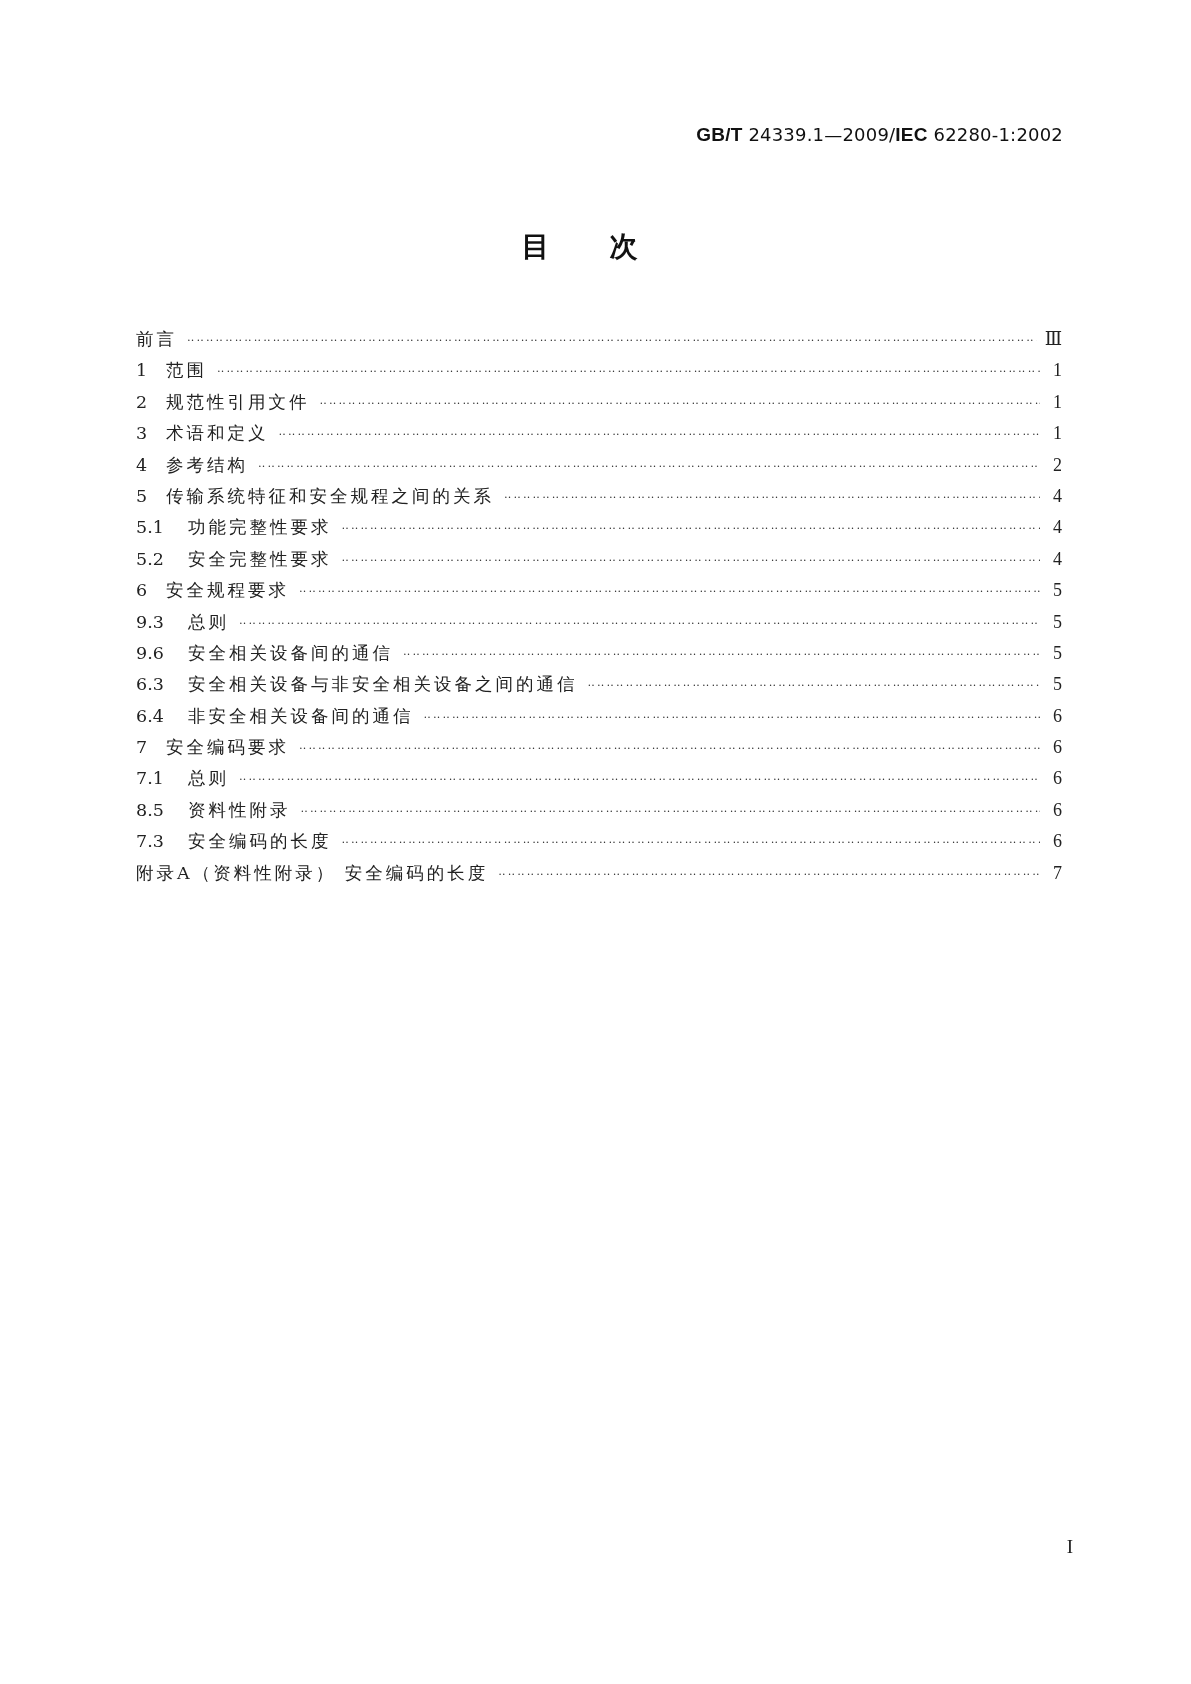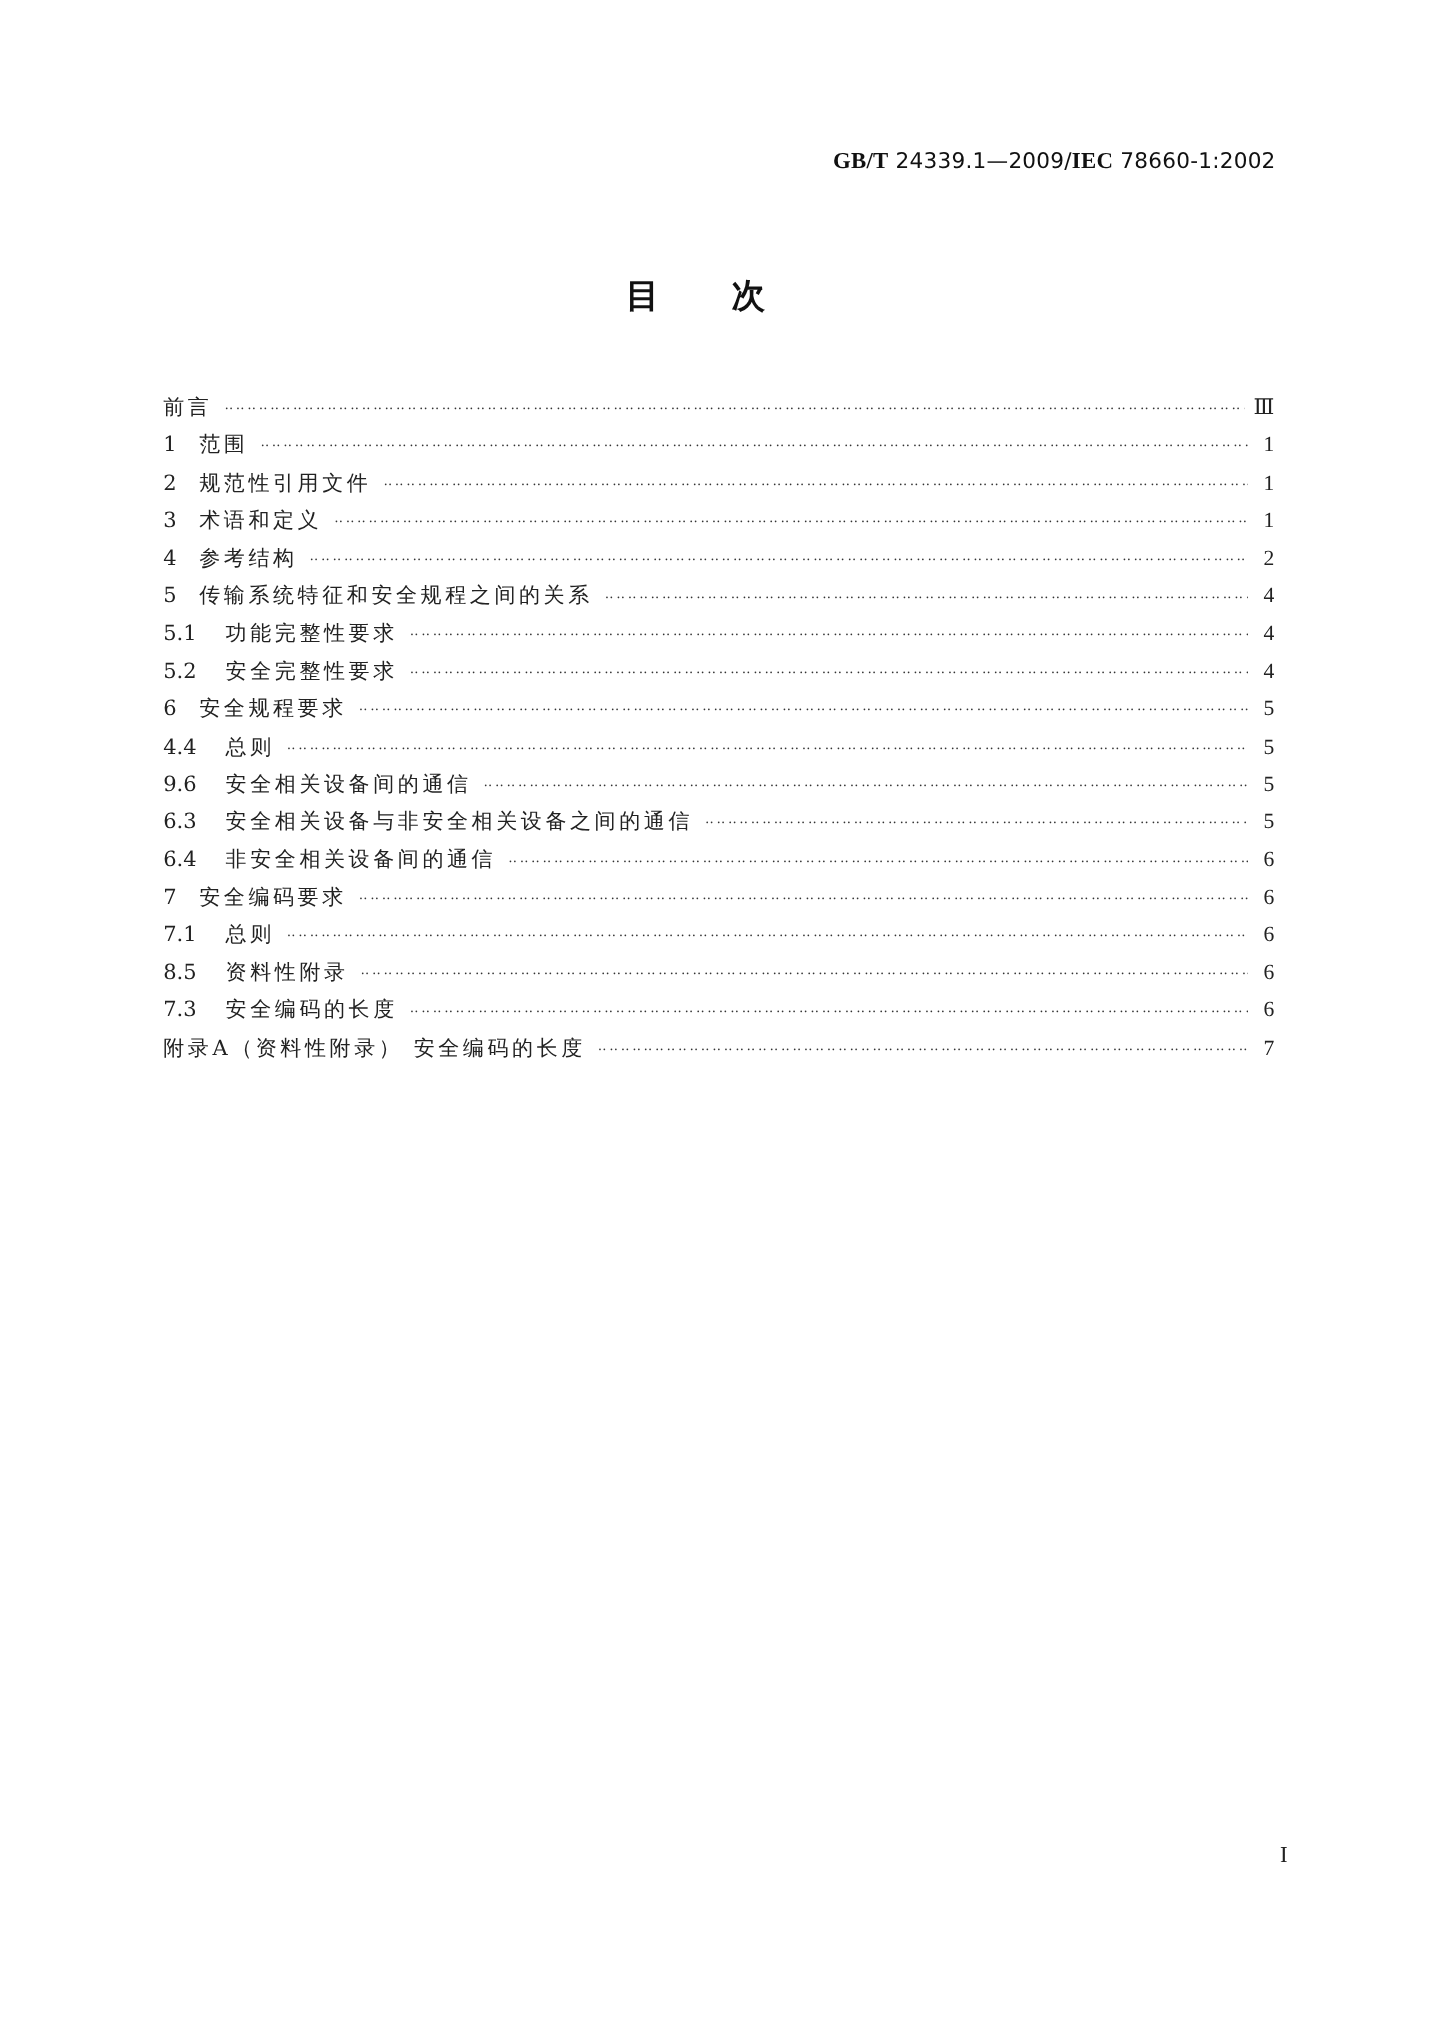--- a/index.html
+++ b/index.html
@@ -18,21 +18,21 @@
     .std-code {
       position: absolute;
       top: 124px;
       right: 128px;
       font-size: 18px;
       letter-spacing: 0.2px;
       white-space: nowrap;
       color: #111;
     }
     .std-code .bold {
-      font-family: Liberation Serif, serif;
+      font-family: Liberation Sans, sans-serif;
       font-weight: bold;
       font-size: 19px;
     }
     .std-code .plain {
       font-family: "DejaVu Sans", "Liberation Sans", sans-serif;
       font-size: 18px;
     }
     .toc-title {
       position: absolute;
       top: 228px;
@@ -102,21 +102,21 @@
       font-size: 19px;
       color: #222;
     }
   </style>
 </head>
 <body>
 
 <div class="std-code">
   <span class="bold">GB/T</span>
   <span class="plain">24339.1—2009/</span><span class="bold">IEC</span>
-  <span class="plain">78660-1:2002</span>
+  <span class="plain">62280-1:2002</span>
 </div>
 
 <div class="toc-title">目次</div>
 
 <div class="toc" id="toc">
     <div class="toc-row">
       <span class="label">前言</span>
       <span class="dots"></span>
       <span class="page">Ⅲ</span>
     </div>
@@ -162,21 +162,21 @@
       <span class="dots"></span>
       <span class="page">4</span>
     </div>
     <div class="toc-row">
       <span class="num lvl1">6</span>
       <span class="label">安全规程要求</span>
       <span class="dots"></span>
       <span class="page">5</span>
     </div>
     <div class="toc-row">
-      <span class="num lvl2">4.4</span>
+      <span class="num lvl2">9.3</span>
       <span class="label">总则</span>
       <span class="dots"></span>
       <span class="page">5</span>
     </div>
     <div class="toc-row">
       <span class="num lvl2">9.6</span>
       <span class="label">安全相关设备间的通信</span>
       <span class="dots"></span>
       <span class="page">5</span>
     </div>

